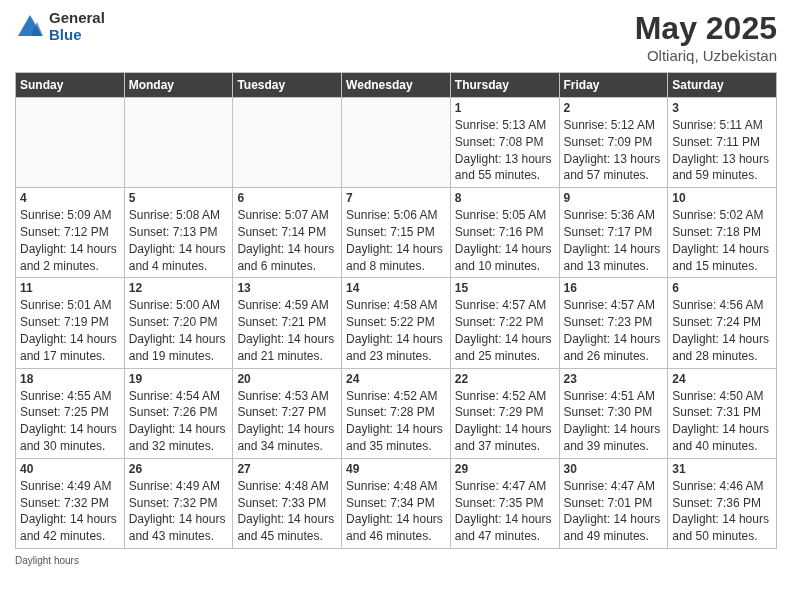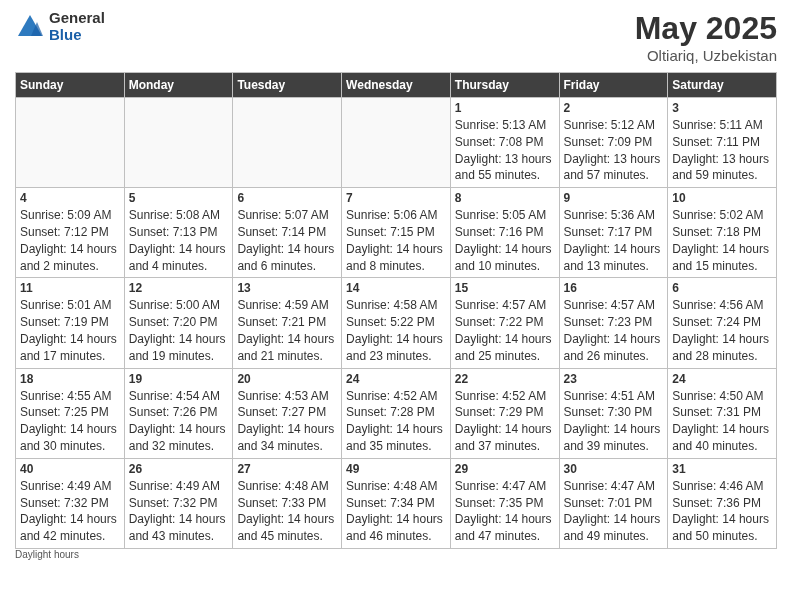--- a/index.html
+++ b/index.html
@@ -88,20 +88,21 @@
       font-weight: bold;
       margin-bottom: 2px;
       color: #333;
     }
     .day-info {
       font-size: 12px;
       line-height: 1.4;
       color: #333;
     }
     .footer {
+      margin-top: 6px;
       font-size: 10px;
       color: #555;
       text-align: left;
     }
   </style>
 </head>
 <body>
 
 <div class="page">
   <div class="header">

